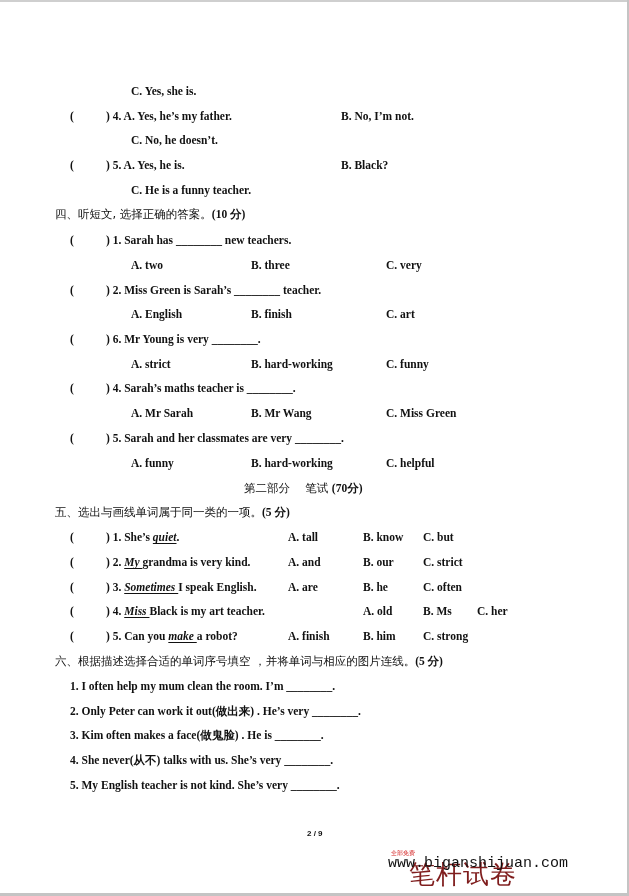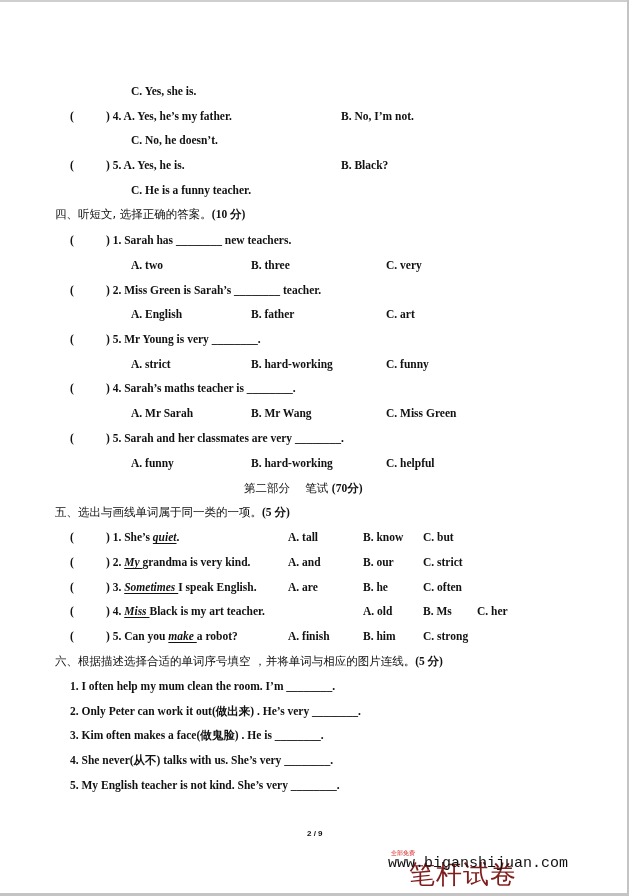--- a/index.html
+++ b/index.html
@@ -44,25 +44,25 @@
 
 <div class="t" style="left:70px;top:233px">(</div>
 <div class="t" style="left:106px;top:233px">) 1. Sarah has ________ new teachers.</div>
 <div class="t" style="left:131px;top:258px">A. two</div>
 <div class="t" style="left:251px;top:258px">B. three</div>
 <div class="t" style="left:386px;top:258px">C. very</div>
 
 <div class="t" style="left:70px;top:283px">(</div>
 <div class="t" style="left:106px;top:283px">) 2. Miss Green is Sarah’s ________ teacher.</div>
 <div class="t" style="left:131px;top:307px">A. English</div>
-<div class="t" style="left:251px;top:307px">B. father</div>
+<div class="t" style="left:251px;top:307px">B. finish</div>
 <div class="t" style="left:386px;top:307px">C. art</div>
 
 <div class="t" style="left:70px;top:332px">(</div>
-<div class="t" style="left:106px;top:332px">) 5. Mr Young is very ________.</div>
+<div class="t" style="left:106px;top:332px">) 6. Mr Young is very ________.</div>
 <div class="t" style="left:131px;top:357px">A. strict</div>
 <div class="t" style="left:251px;top:357px">B. hard-working</div>
 <div class="t" style="left:386px;top:357px">C. funny</div>
 
 <div class="t" style="left:70px;top:381px">(</div>
 <div class="t" style="left:106px;top:381px">) 4. Sarah’s maths teacher is ________.</div>
 <div class="t" style="left:131px;top:406px">A. Mr Sarah</div>
 <div class="t" style="left:251px;top:406px">B. Mr Wang</div>
 <div class="t" style="left:386px;top:406px">C. Miss Green</div>
 

